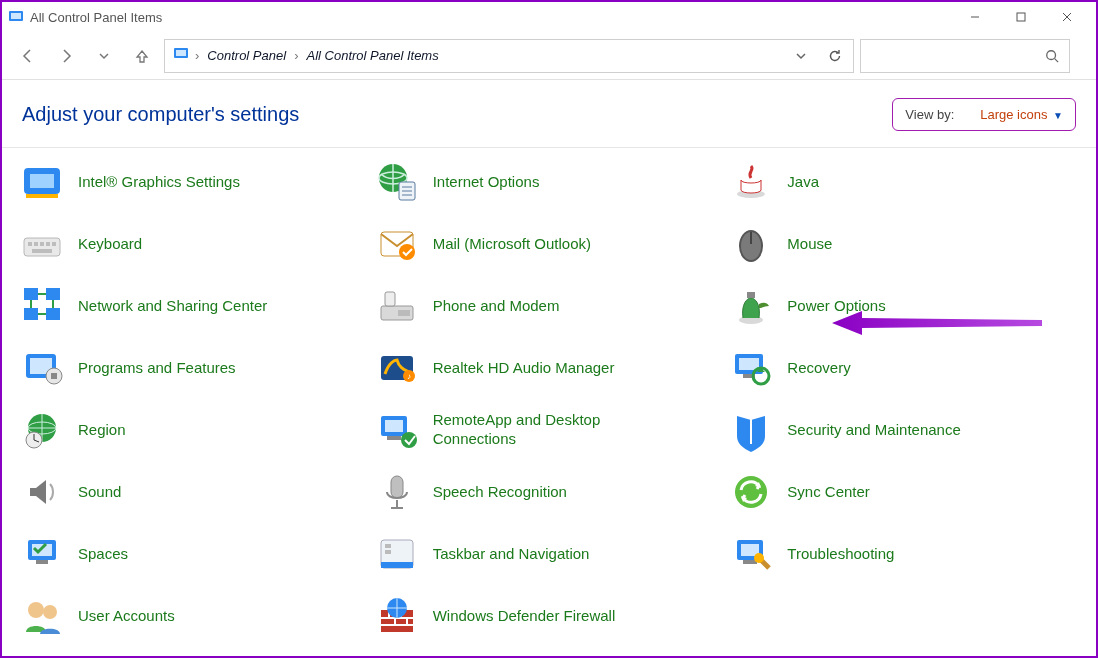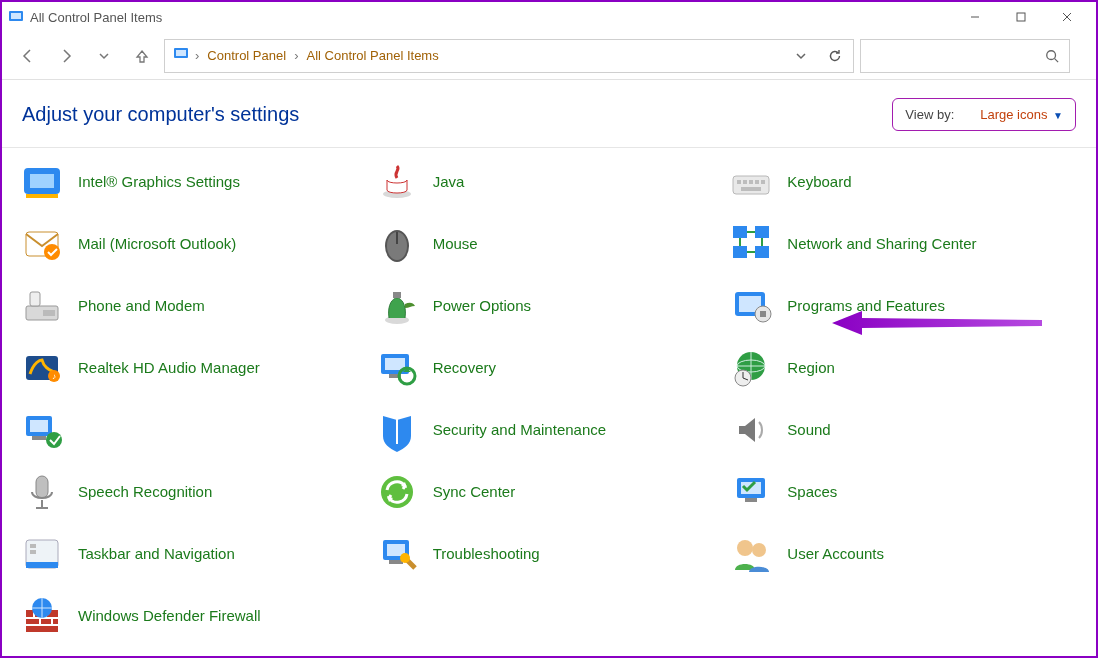--- a/index.html
+++ b/index.html
@@ -50,21 +50,21 @@
   }
   .addrbar {
     flex: 1;
     height: 34px;
     border: 1px solid #cfcfcf;
     display:flex; align-items:center;
     padding: 0 4px;
     gap: 6px;
     max-width: 690px;
   }
-  .addrbar .crumb { color:#a16207; padding: 0 2px; }
+  .addrbar .crumb { color:#0f172a; padding: 0 2px; font-style: italic; }
   .addrbar .sep { color:#777; }
   .addrbar .app-icon { margin-left:4px; }
   .addrbar .flex { flex:1; }
   .addrbar .round-btn {
     width:28px;height:28px;display:flex;align-items:center;justify-content:center;color:#555;
   }
   .searchbox {
     width: 210px;
     height: 34px;
     border: 1px solid #cfcfcf;
@@ -230,20 +230,28 @@
       <span class="ic">
         <svg width="44" height="44" viewBox="0 0 44 44">
           <use href="#ic-intel-graphics-icon"></use>
         </svg>
       </span>
       <span class="label">Intel® Graphics Settings</span>
     </div>
     <div class="item">
       <span class="ic">
         <svg width="44" height="44" viewBox="0 0 44 44">
+          <use href="#ic-internet-options-icon"></use>
+        </svg>
+      </span>
+      <span class="label">Internet Options</span>
+    </div>
+    <div class="item">
+      <span class="ic">
+        <svg width="44" height="44" viewBox="0 0 44 44">
           <use href="#ic-java-icon"></use>
         </svg>
       </span>
       <span class="label">Java</span>
     </div>
     <div class="item">
       <span class="ic">
         <svg width="44" height="44" viewBox="0 0 44 44">
           <use href="#ic-keyboard-icon"></use>
         </svg>
@@ -321,20 +329,21 @@
         </svg>
       </span>
       <span class="label">Region</span>
     </div>
     <div class="item">
       <span class="ic">
         <svg width="44" height="44" viewBox="0 0 44 44">
           <use href="#ic-remoteapp-icon"></use>
         </svg>
       </span>
+      <span class="label">RemoteApp and Desktop Connections</span>
     </div>
     <div class="item">
       <span class="ic">
         <svg width="44" height="44" viewBox="0 0 44 44">
           <use href="#ic-security-icon"></use>
         </svg>
       </span>
       <span class="label">Security and Maintenance</span>
     </div>
     <div class="item">

